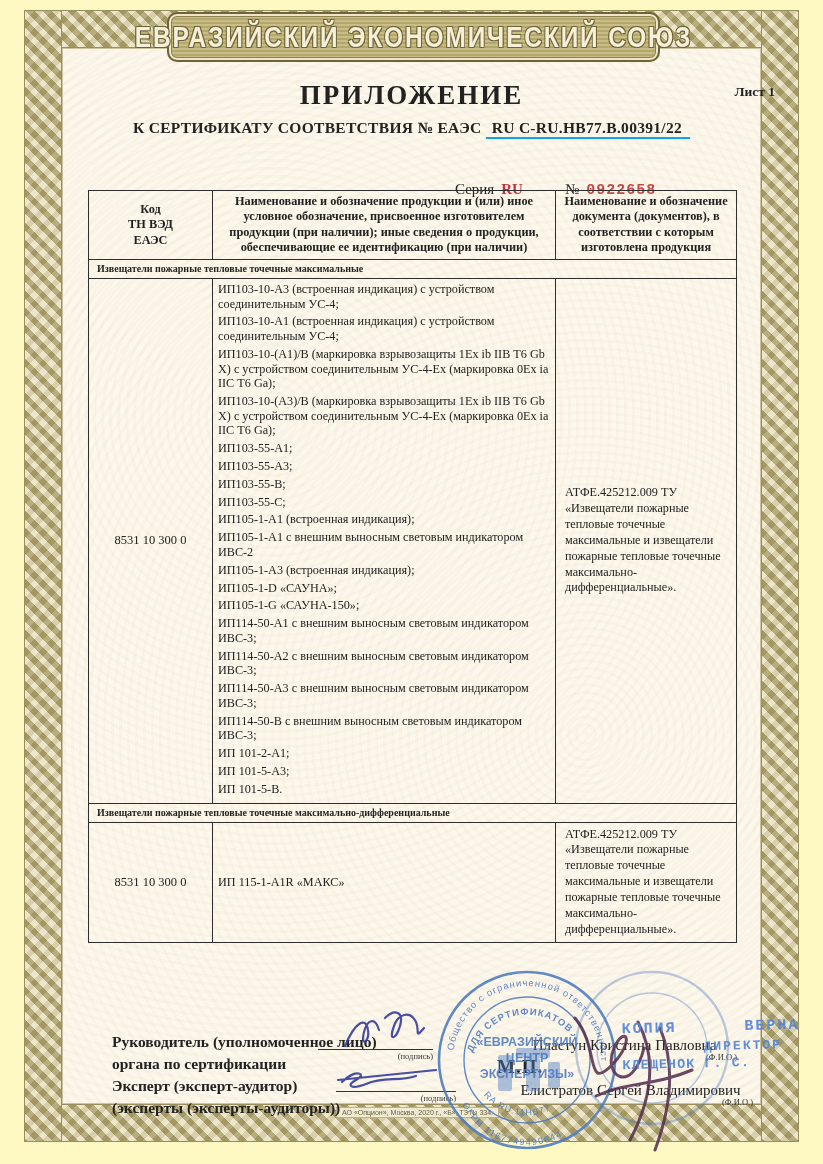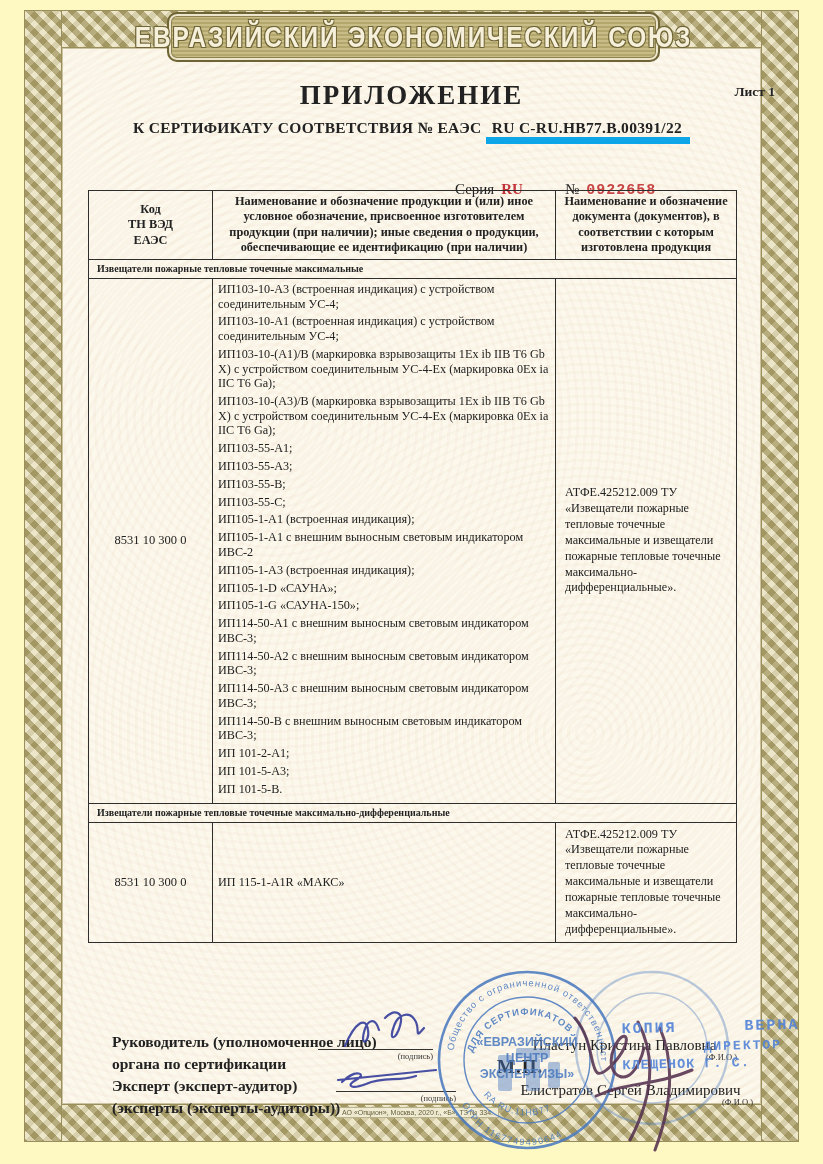--- a/index.html
+++ b/index.html
@@ -39,21 +39,21 @@
   }
   .banner span{
     font-family:"Liberation Sans", sans-serif; font-weight:700; font-size:26px;
     letter-spacing:2px; color:#f6f0da; white-space:nowrap; transform:scale(.94,1.12);
     text-shadow: 1px 1px 0 #6e6436, -1px -1px 0 #6e6436, 1px -1px 0 #6e6436, -1px 1px 0 #6e6436;
   }
   .abs{position:absolute; z-index:6;}
   .title{left:0; right:0; top:80px; text-align:center; font-size:27px; font-weight:700; letter-spacing:2px;}
   .sheet{right:48px; top:84px; font-size:13.5px;font-weight:bold;}
   .subtitle{left:0; right:0; top:119px; text-align:center; font-size:15.5px; font-weight:600; letter-spacing:.3px;}
-  .subtitle .cert-no{border-bottom:7px solid #0ea5e9; padding:0 8px 1px 6px;}
+  .subtitle .cert-no{border-bottom:2px solid #0ea5e9; padding:0 8px 1px 6px;}
   .series-row{left:455px; top:146px; font-size:15px; display:flex; align-items:baseline;}
   .series-row .red{color:#c3323a; font-weight:700;}
   .series-row .num{font-family:"Liberation Mono", monospace; font-weight:700; letter-spacing:1px; color:#c84646;}
   
   table.cert{
     position:absolute; z-index:6; left:88px; top:190px; width:648px;
     border-collapse:collapse; table-layout:fixed;
   }
   table.cert td{border:1.5px solid #2e2e2e; vertical-align:middle;}
   .th{font-weight:700; font-size:12.3px; text-align:center; line-height:1.26; padding:3px 6px;}

